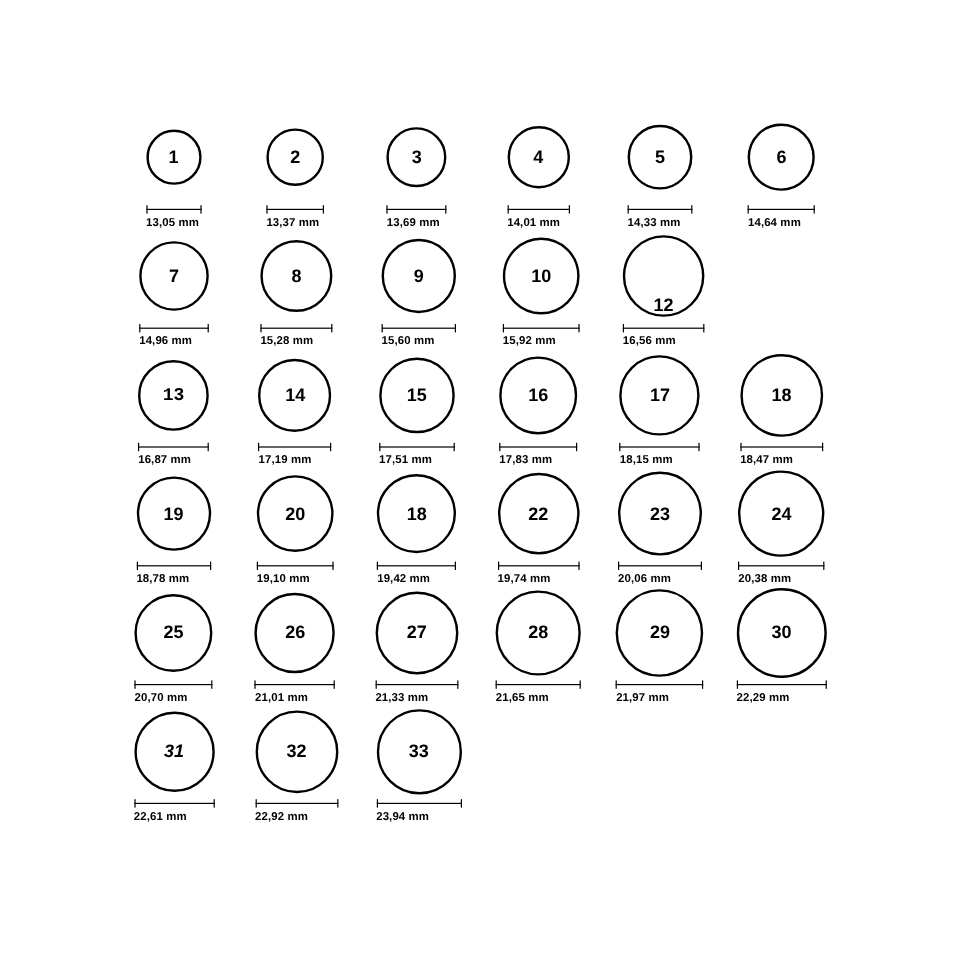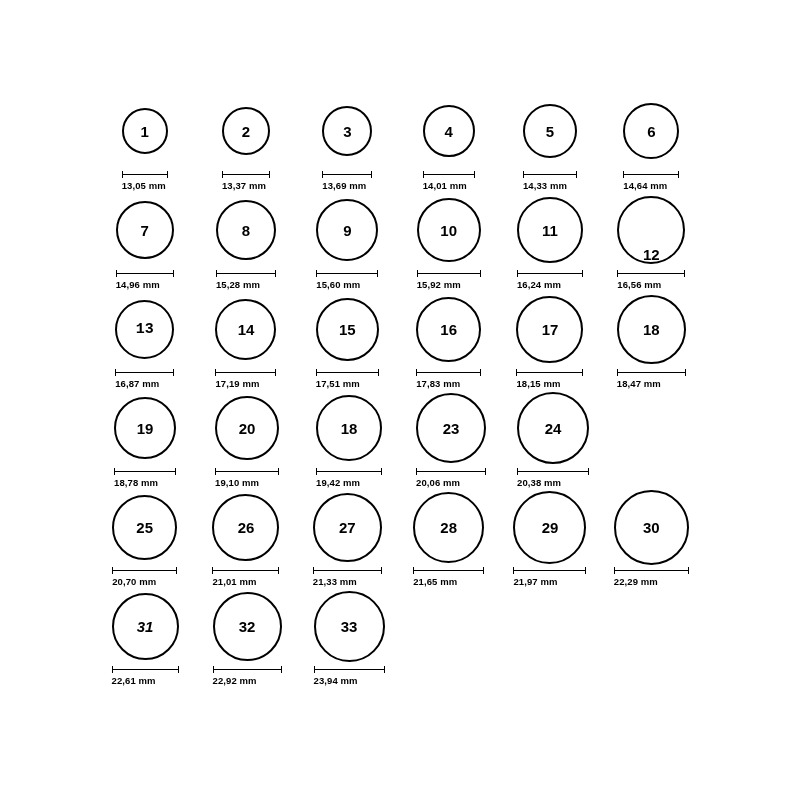--- a/index.html
+++ b/index.html
@@ -253,35 +253,20 @@
             <div class="dim-line" style="width: 64px;">
               <span class="bar"></span>
               <span class="tick left"></span>
               <span class="tick right"></span>
             </div>
             <div class="dim-text">15,92 mm</div>
           </div>
         </div>
         <div class="cell">
           <div class="ring-wrap">
-            <div class="ring" style="width: 66px; height: 66px;">
-              <span class="ring-label">11</span>
-            </div>
-          </div>
-          <div class="dim">
-            <div class="dim-line" style="width: 66px;">
-              <span class="bar"></span>
-              <span class="tick left"></span>
-              <span class="tick right"></span>
-            </div>
-            <div class="dim-text">16,24 mm</div>
-          </div>
-        </div>
-        <div class="cell">
-          <div class="ring-wrap">
             <div class="ring" style="width: 68px; height: 68px; align-items: flex-end;">
               <span class="ring-label">12</span>
             </div>
           </div>
           <div class="dim">
             <div class="dim-line" style="width: 68px;">
               <span class="bar"></span>
               <span class="tick left"></span>
               <span class="tick right"></span>
             </div>
@@ -418,20 +403,35 @@
               <span class="ring-label">18</span>
             </div>
           </div>
           <div class="dim">
             <div class="dim-line" style="width: 66px;">
               <span class="bar"></span>
               <span class="tick left"></span>
               <span class="tick right"></span>
             </div>
             <div class="dim-text">19,42 mm</div>
+          </div>
+        </div>
+        <div class="cell">
+          <div class="ring-wrap">
+            <div class="ring" style="width: 68px; height: 68px;">
+              <span class="ring-label">22</span>
+            </div>
+          </div>
+          <div class="dim">
+            <div class="dim-line" style="width: 68px;">
+              <span class="bar"></span>
+              <span class="tick left"></span>
+              <span class="tick right"></span>
+            </div>
+            <div class="dim-text">19,74 mm</div>
           </div>
         </div>
         <div class="cell">
           <div class="ring-wrap">
             <div class="ring" style="width: 70px; height: 70px;">
               <span class="ring-label">23</span>
             </div>
           </div>
           <div class="dim">
             <div class="dim-line" style="width: 70px;">

